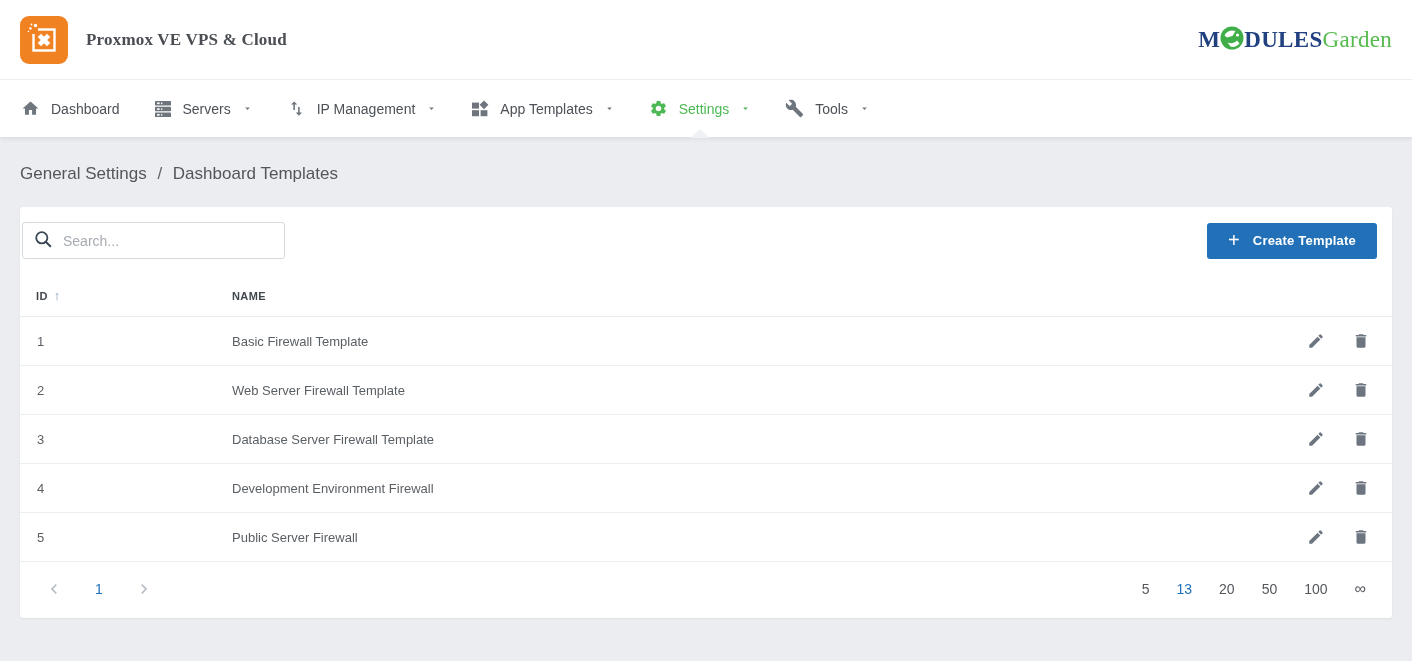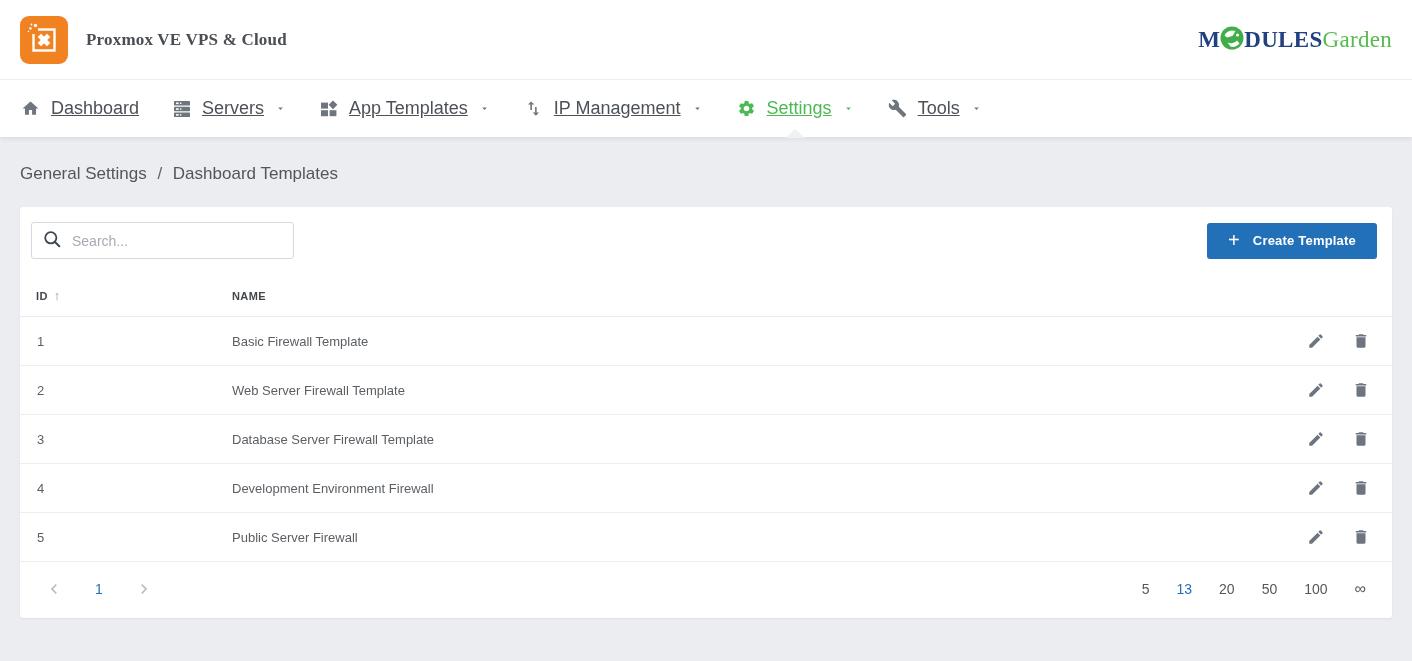--- a/index.html
+++ b/index.html
@@ -25,21 +25,21 @@
 
   
   .nav {
     height: 57px; background: #ffffff; position: relative; z-index: 2;
     display: flex; align-items: stretch; padding: 0 4px;
     box-shadow: 0 2px 4px rgba(60,64,67,.10);
   }
   .nav-item {
     display: flex; align-items: center; gap: 11px;
     padding: 0 17px; cursor: pointer; position: relative;
-    font-size: 18px; color: #4c5157; white-space: nowrap; text-decoration: underline;
+    font-size: 14px; color: #4c5157; white-space: nowrap;
   }
   .nav-item .nicon svg { fill: #6e757c; display: block; }
   .nav-item .caret svg { fill: #6e757c; display: block; }
   .nav-item.active { color: #4db954; }
   .nav-item.active .nicon svg, .nav-item.active .caret svg { fill: #4db954; }
   .nav-item.active::after {
     content: ""; position: absolute; left: 50%; bottom: -1px; transform: translateX(-50%);
     border-left: 10px solid transparent; border-right: 10px solid transparent;
     border-bottom: 9px solid #f0f1f4;
   }
@@ -49,21 +49,21 @@
   .breadcrumb { padding: 27px 0 23px; font-size: 17px; color: #53575c; }
   .breadcrumb .bc-link { cursor: pointer; }
   .breadcrumb .bc-sep { margin: 0 6px; color: #61666b; }
 
   .card {
     background: #ffffff; border-radius: 3px;
     box-shadow: 0 1px 2px rgba(60,64,67,.08);
   }
 
   
-  .card-toolbar { display: flex; align-items: center; justify-content: space-between; padding: 15px 15px 14px 11px; }
+  .card-toolbar { display: flex; align-items: center; justify-content: space-between; padding: 15px 15px 14px 2px; }
   .search-box {
     display: flex; align-items: center; gap: 11px;
     width: 263px; height: 37px; padding: 0 11px;
     border: 1px solid #d6dade; border-radius: 3px; background: #fff;
   }
   .search-box input { border: none; outline: none; width: 100%; font-size: 14px; color: #5a5f64; font-family: inherit; }
   .search-box input::placeholder { color: #a6abb1; }
   .create-btn {
     display: flex; align-items: center; gap: 13px;
     height: 36px; padding: 0 21px; border: none; border-radius: 3px;
@@ -167,42 +167,42 @@
     <span>Servers</span>
     <span class="caret">
       <svg width="11" height="11" viewBox="0 0 24 24">
           <path d="M7 10l5 5 5-5z"></path>
         </svg>
     </span>
   </div>
 
   <div class="nav-item">
     <span class="nicon">
+      <svg width="19" height="19" viewBox="0 0 24 24">
+          <path d="M16 17.01V10h-2v7.01h-3L15 21l4-3.99h-3zM9 3L5 6.99h3V14h2V6.99h3L9 3z"></path>
+        </svg>
+    </span>
+    <span>IP Management</span>
+    <span class="caret">
+      <svg width="11" height="11" viewBox="0 0 24 24">
+          <path d="M7 10l5 5 5-5z"></path>
+        </svg>
+    </span>
+  </div>
+
+  <div class="nav-item">
+    <span class="nicon">
       <svg width="18" height="18" viewBox="0 0 18 18">
         <rect x="1" y="2.6" width="7" height="6"></rect>
         <rect x="1" y="10.2" width="7" height="6"></rect>
         <rect x="9.6" y="10.2" width="6.8" height="6"></rect>
         <polygon points="13,0.4 17.4,4.8 13,9.2 8.6,4.8"></polygon>
       </svg>
     </span>
     <span>App Templates</span>
-    <span class="caret">
-      <svg width="11" height="11" viewBox="0 0 24 24">
-          <path d="M7 10l5 5 5-5z"></path>
-        </svg>
-    </span>
-  </div>
-
-  <div class="nav-item">
-    <span class="nicon">
-      <svg width="19" height="19" viewBox="0 0 24 24">
-          <path d="M16 17.01V10h-2v7.01h-3L15 21l4-3.99h-3zM9 3L5 6.99h3V14h2V6.99h3L9 3z"></path>
-        </svg>
-    </span>
-    <span>IP Management</span>
     <span class="caret">
       <svg width="11" height="11" viewBox="0 0 24 24">
           <path d="M7 10l5 5 5-5z"></path>
         </svg>
     </span>
   </div>
 
   <div class="nav-item active">
     <span class="nicon">
       <svg width="19" height="19" viewBox="0 0 24 24">

